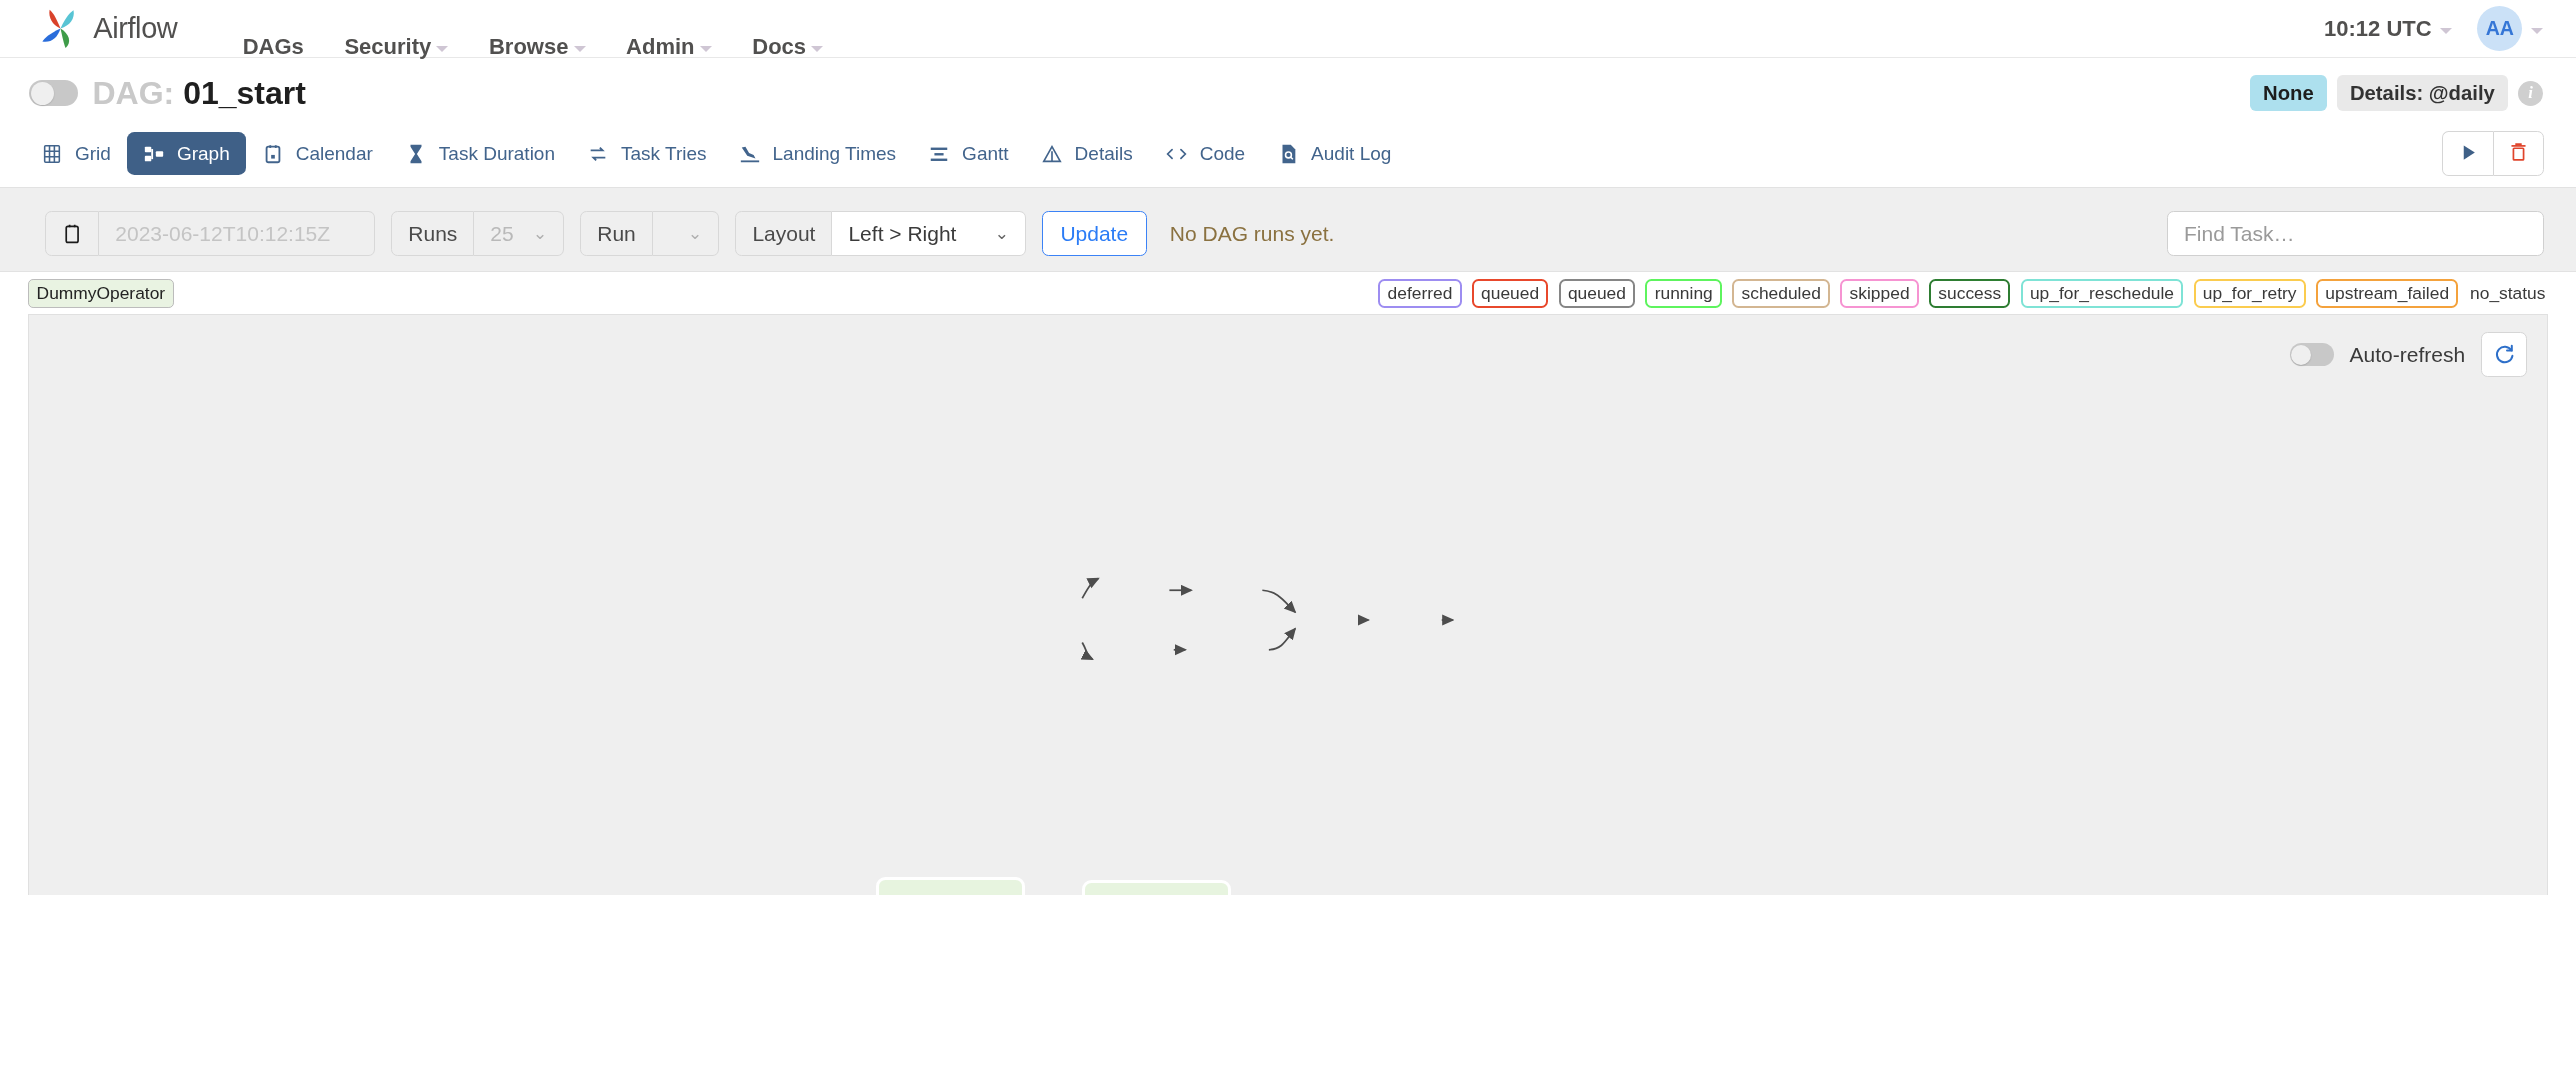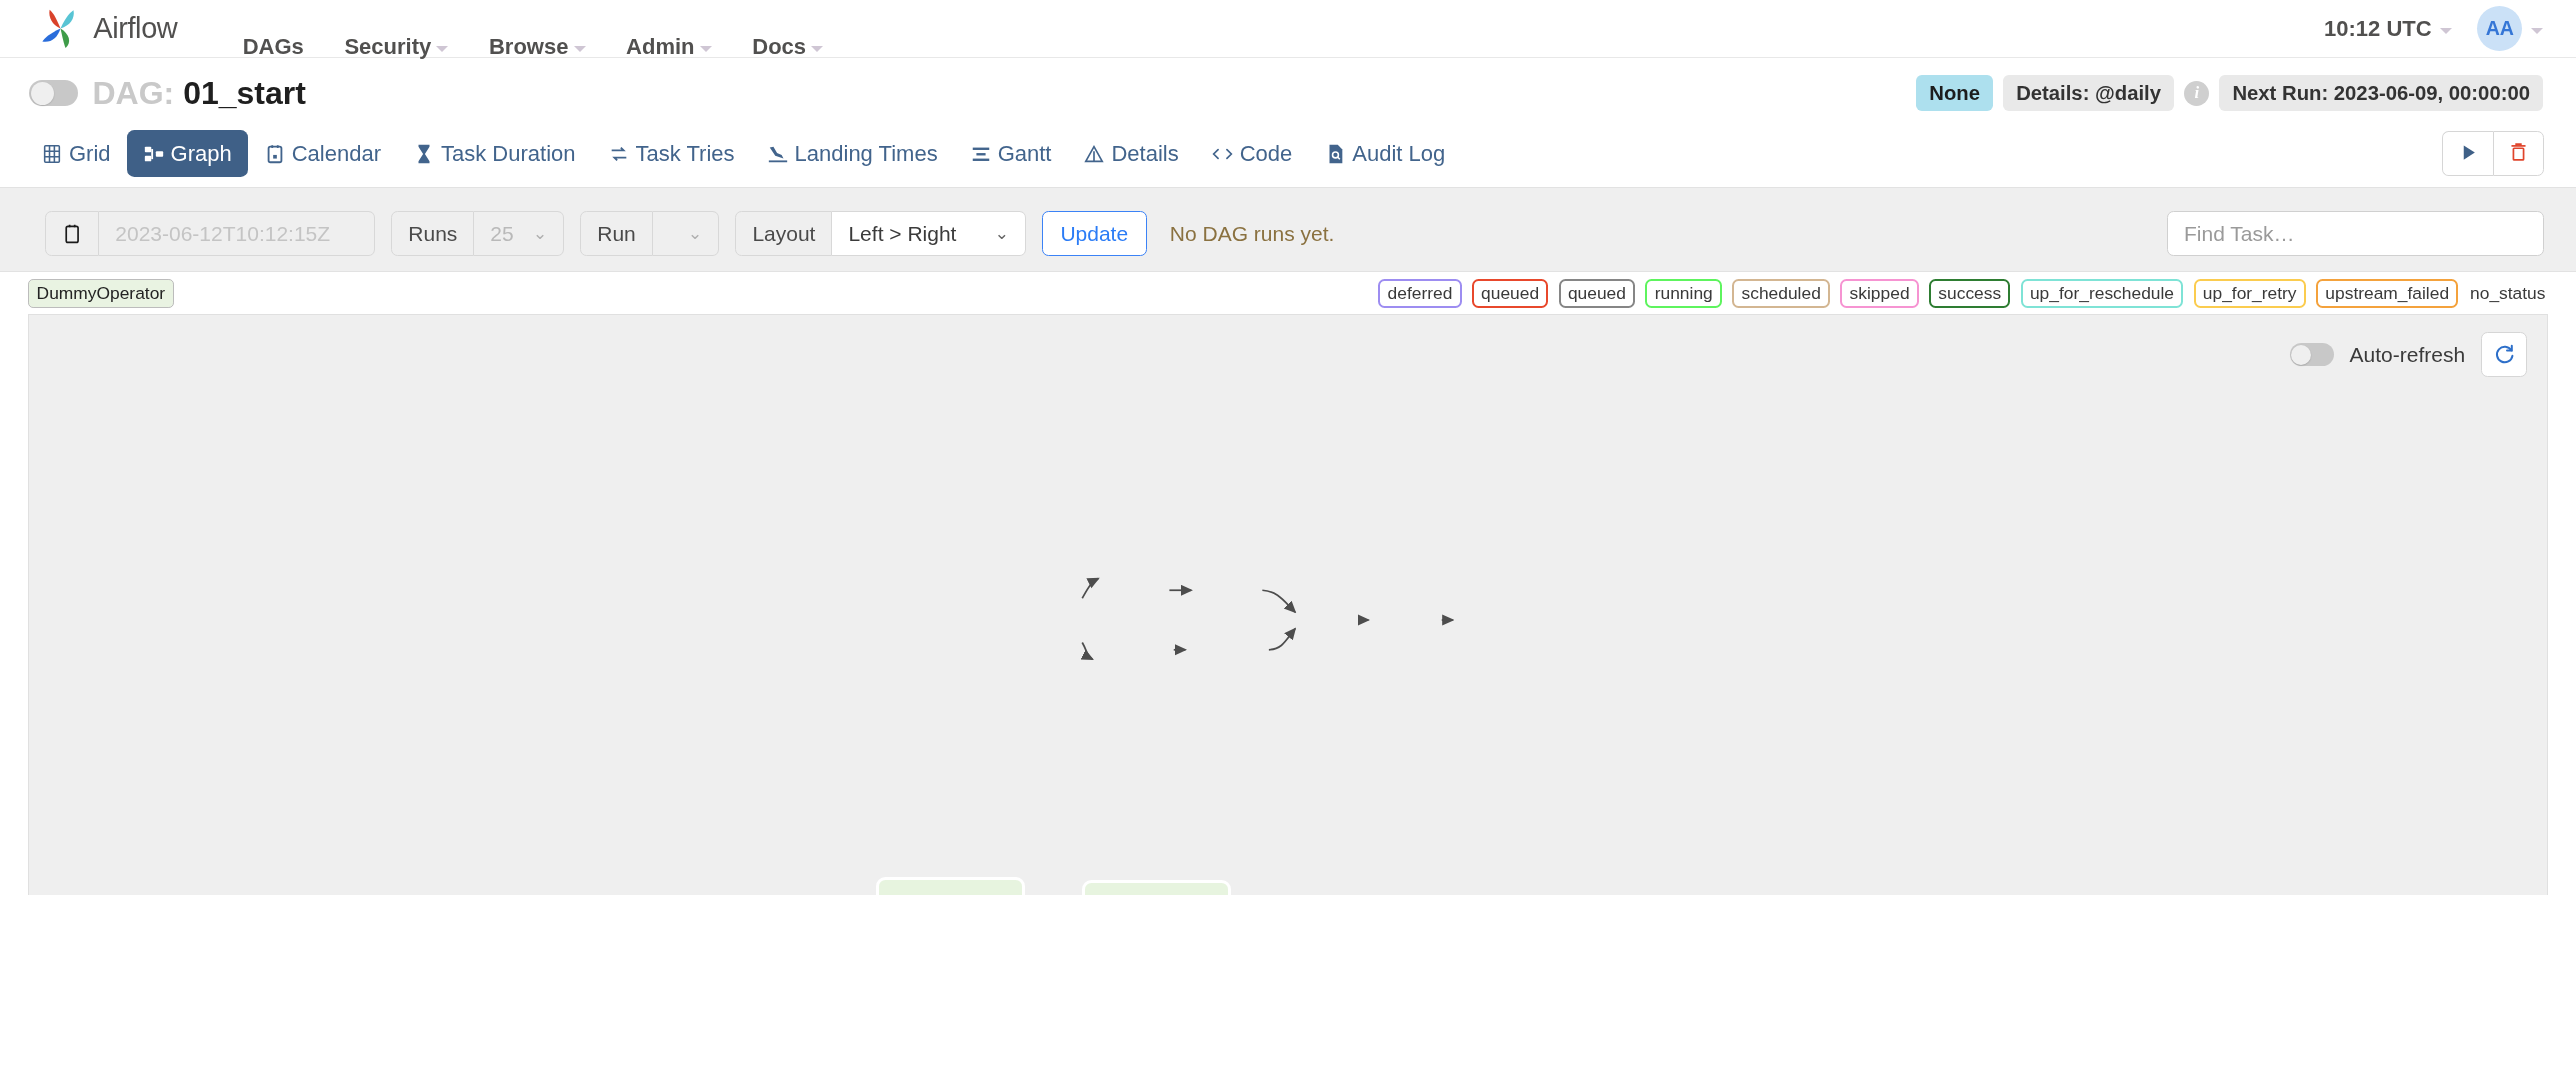--- a/index.html
+++ b/index.html
@@ -66,22 +66,22 @@
   .info-icon{
     width:25px;height:25px;border-radius:50%;background:#cfcfcf;color:#fff;
     font-size:16.7px;font-weight:bold;font-style:italic;
     display:flex;align-items:center;justify-content:center; font-family:"Liberation Serif",serif;
   }
 
   
   .tabsbar{ display:flex; align-items:center; padding:0 32px 0 25px; height:67px; }
   .tabs{ display:flex; align-items:center; gap:0; }
   .tab{
-    display:flex;align-items:center;gap:6px;
-    font-size:22px; color:#42648c; padding:10.2px 16px; border-radius:7.3px;
+    display:flex;align-items:center;gap:12px;
+    font-size:19px; color:#42648c; padding:10.2px 16px; border-radius:7.3px;
     cursor:pointer; white-space:nowrap;
   }
   .tab.active{ background:#3f6087; color:#fff; }
   .tab svg{ display:block; }
   .tabs-actions{ margin-left:auto; display:flex; }
   .icon-btn{
     width:51px;height:45px;border:0.7px solid #d6d6d6;background:#fff;
     display:flex;align-items:center;justify-content:center;cursor:pointer;
   }
   .icon-btn:first-child{ border-radius:6.5px 0 0 6.5px; border-right:none;}
@@ -203,21 +203,20 @@
     <span class="knob"></span>
   </div>
   <div class="dag-title">
     <span class="dim">DAG:</span>
     <span>01_start</span>
   </div>
   <div class="dag-meta">
     <span class="pill none">None</span>
     <span class="pill">Details: @daily</span>
     <span class="info-icon">i</span>
-    <span class="pill">Next Run: 2023-06-09, 00:00:00</span>
   </div>
 </div>
 
 <div class="tabsbar">
   <div class="tabs">
 
     <div class="tab">
       <span>
         <svg width="22" height="22" viewBox="0 0 24 24" fill="none" stroke="#42648c" stroke-width="1.7">
           <rect x="4" y="3" width="16" height="18" rx="1"></rect>

